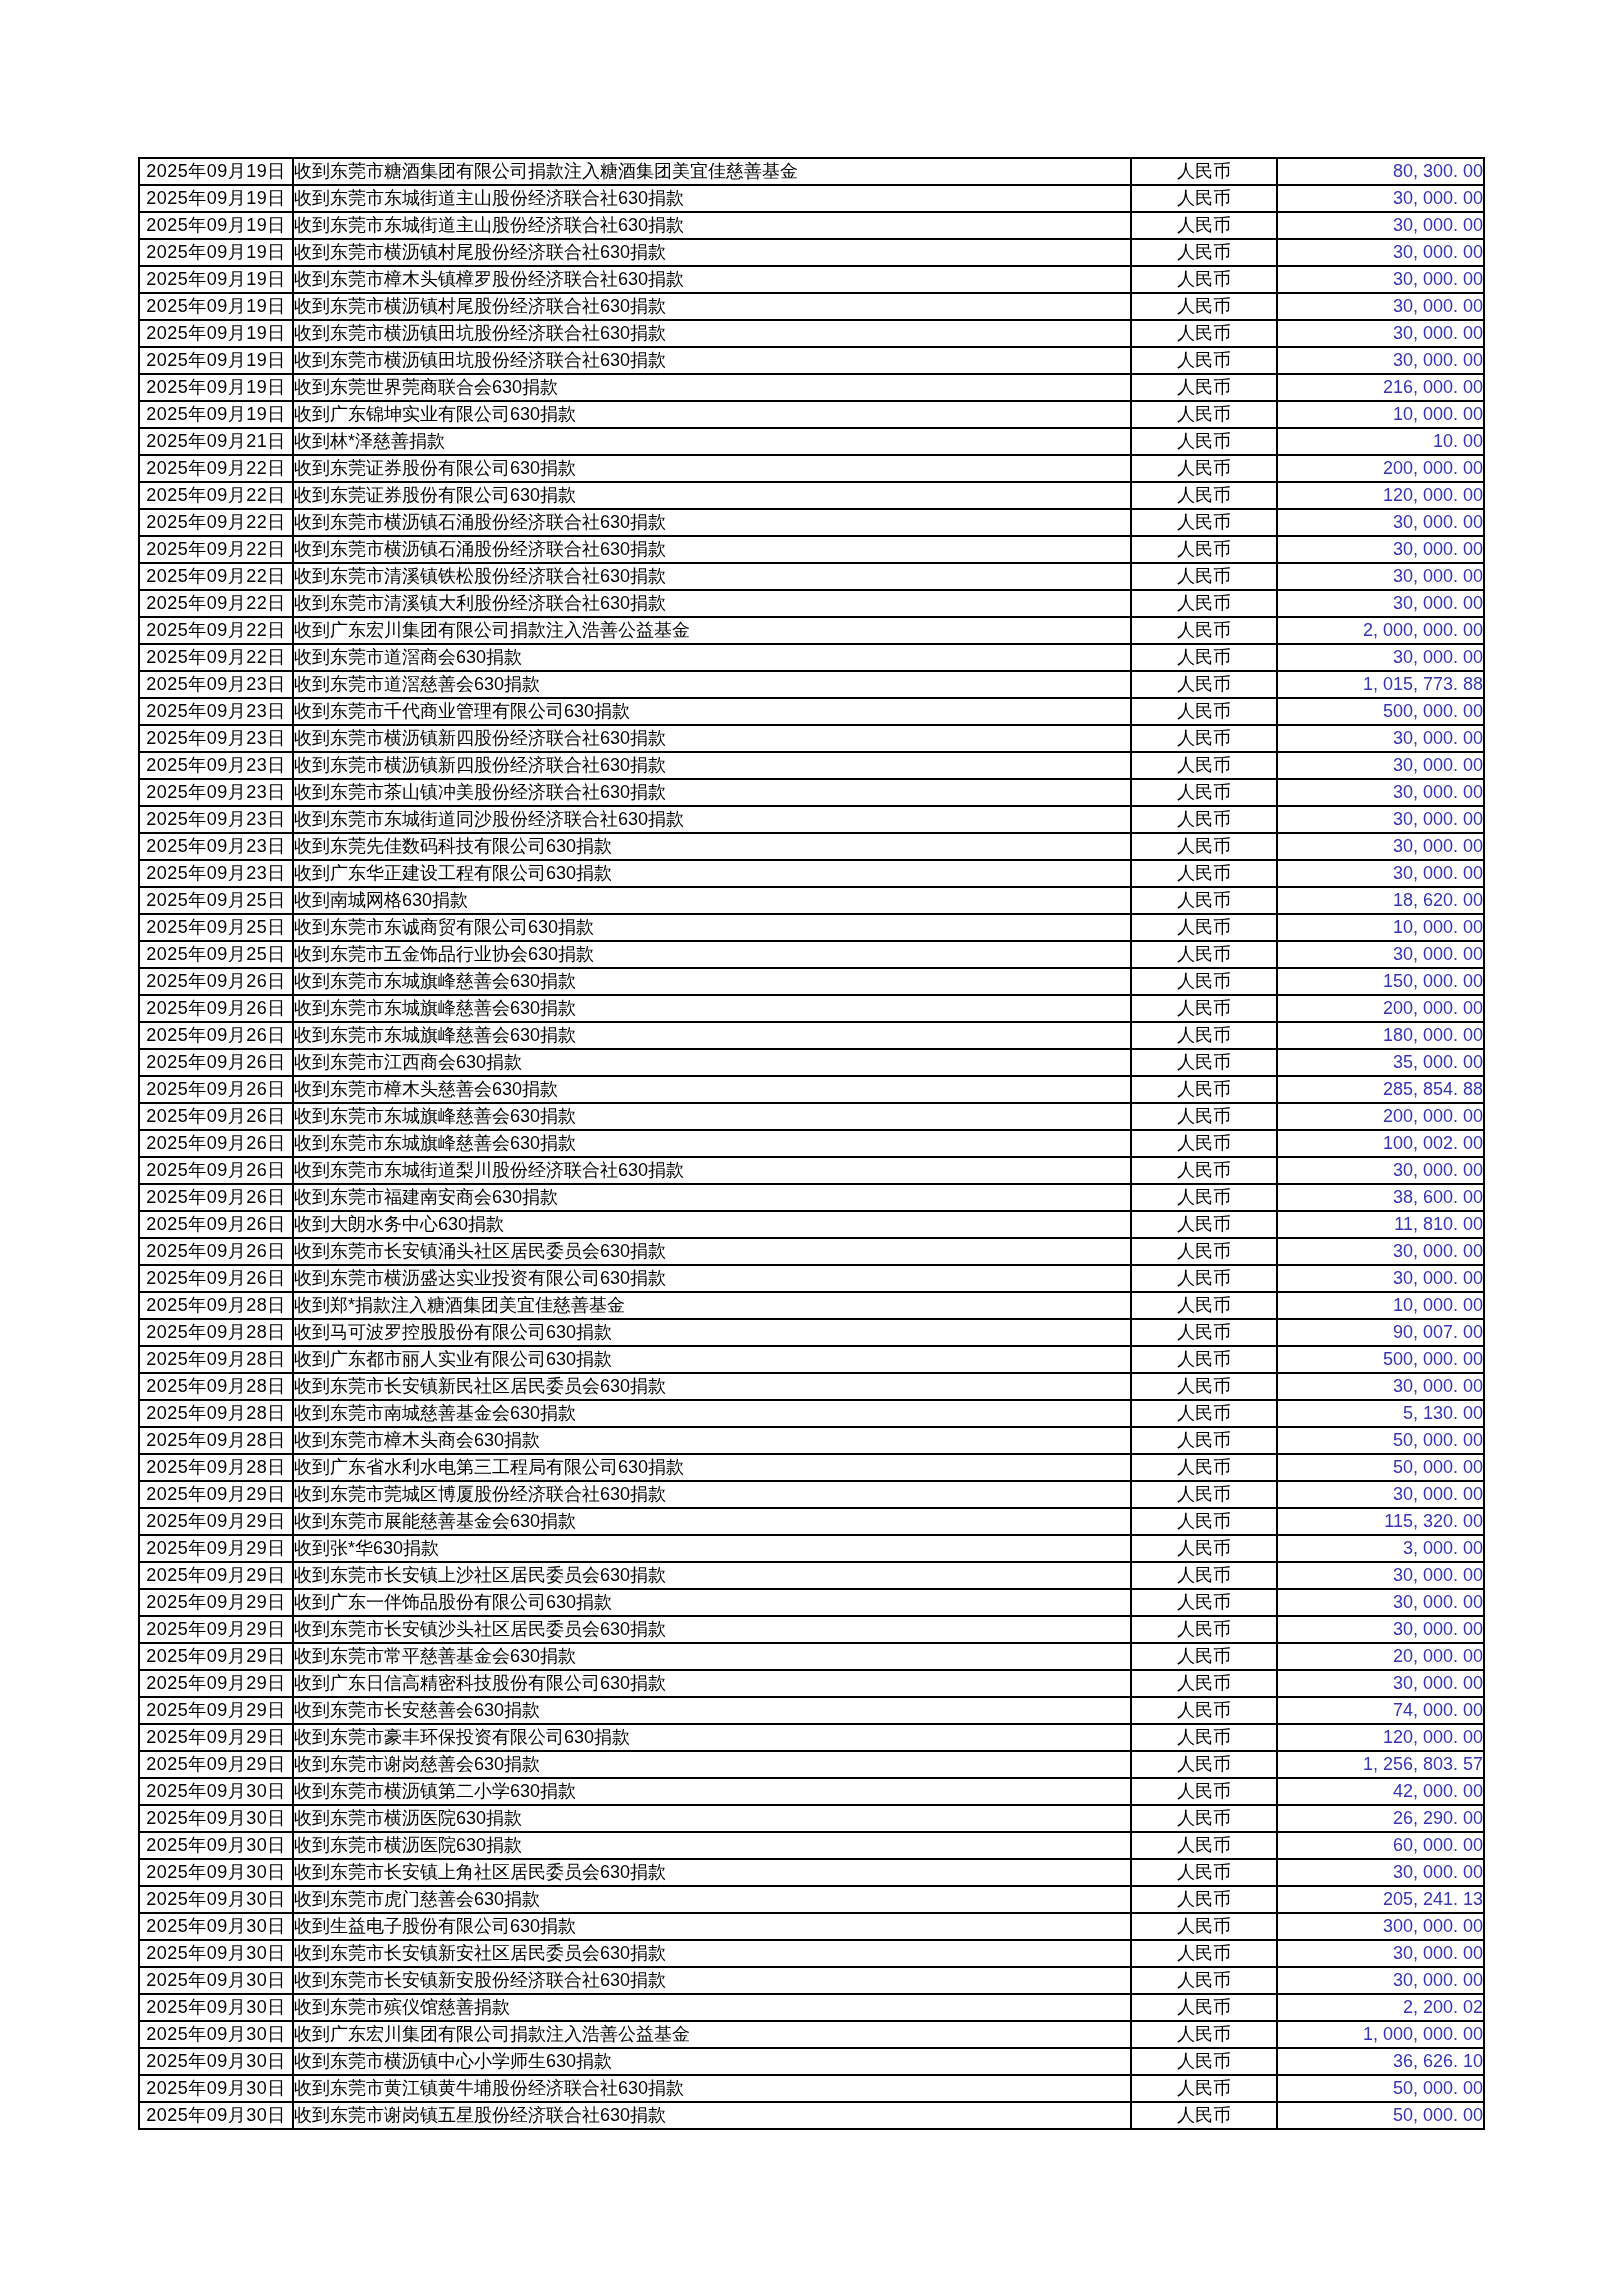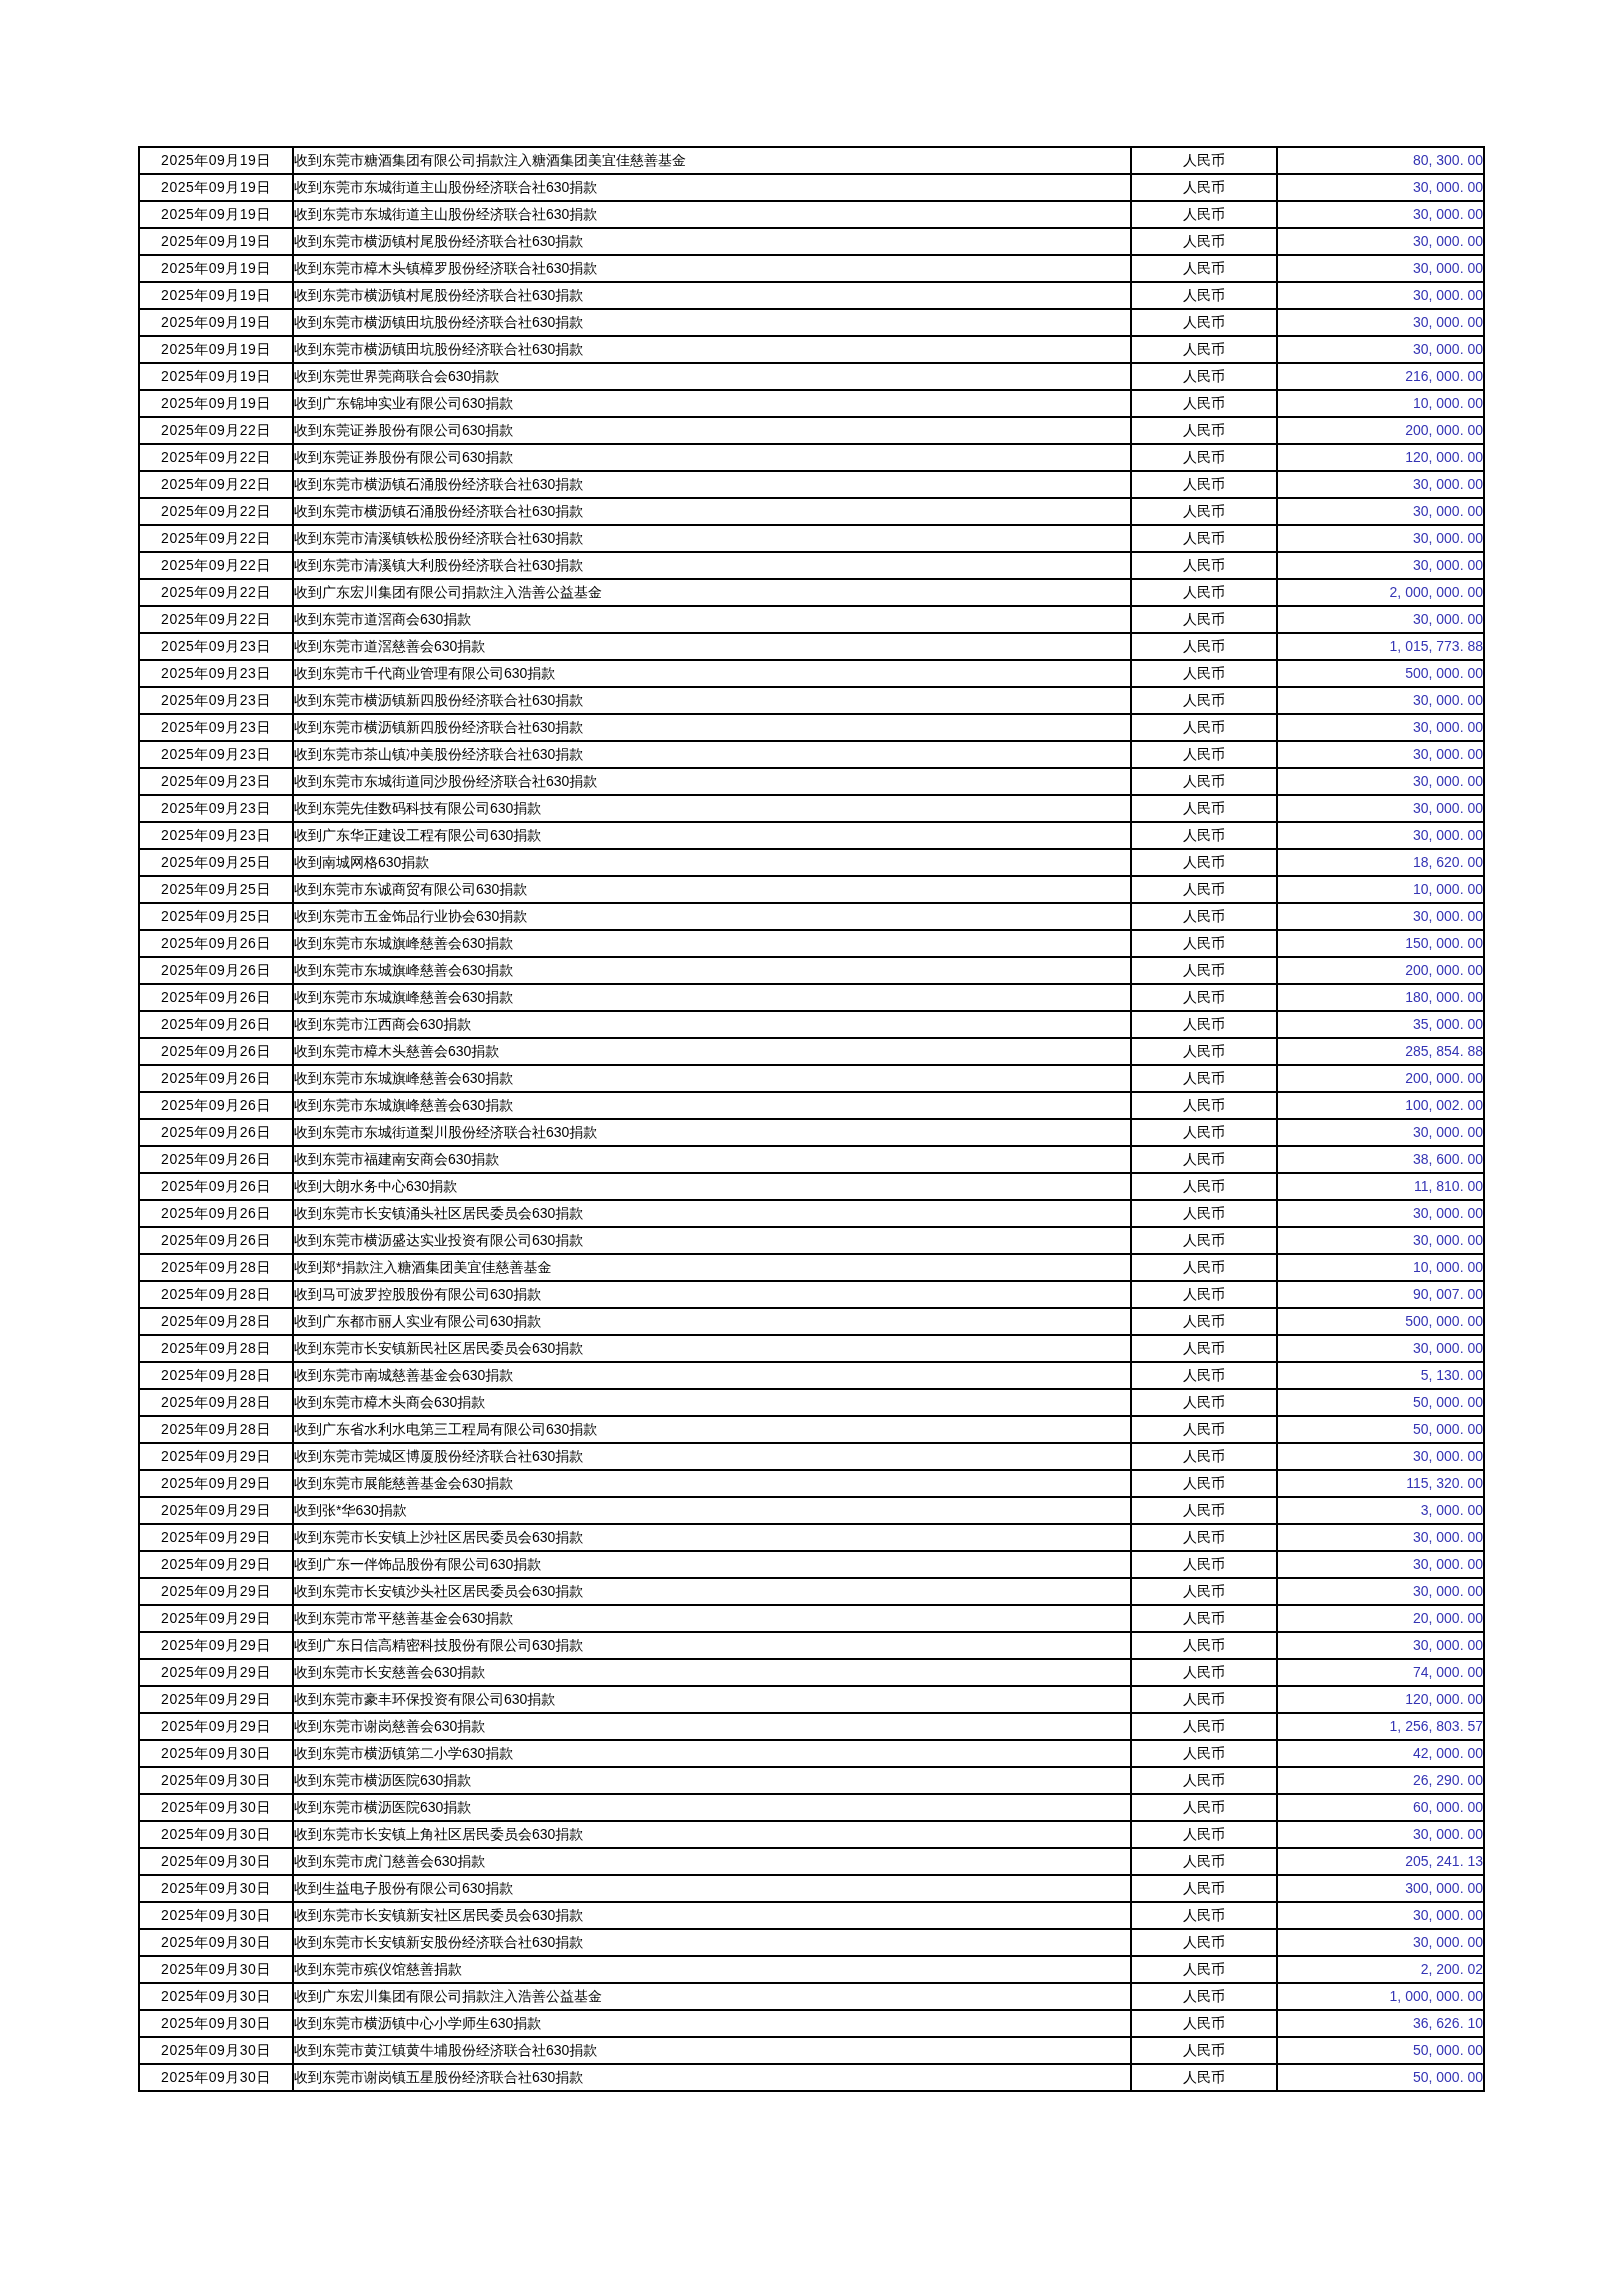--- a/index.html
+++ b/index.html
@@ -1,22 +1,22 @@
 <!DOCTYPE html>
 <html style="--amount-color: #3434b4;"><head>
 <meta charset="utf-8">
 <style>
   html,body{margin:0;padding:0;background:#ffffff;}
   .page{position:relative;width:1621px;height:2293px;background:#ffffff;overflow:hidden;}
   table.donations{
-    position:absolute;left:138px;top:146px;
+    position:absolute;left:138px;top:157px;
     border-collapse:collapse;table-layout:fixed;
     width:1345px;
     font-family:"Liberation Sans","DejaVu Sans",sans-serif;
-    font-size:14px;color:#000000;
+    font-size:18px;color:#000000;
     border:2.9px solid #000000;
   }
   table.donations td{
     border:2px solid #000000;
     height:25px;line-height:25px;
     padding:0;white-space:nowrap;overflow:hidden;
   }
   td.date-cell{text-align:center;letter-spacing:0.5px;}
   td.desc-cell{text-align:left;padding-left:2.9px;}
   td.cur-cell{text-align:center;}
@@ -88,20 +88,26 @@
       <td class="cur-cell">人民币</td>
       <td class="amt-cell">216, 000. 00</td>
     </tr>
         <tr>
       <td class="date-cell">2025年09月19日</td>
       <td class="desc-cell">收到广东锦坤实业有限公司630捐款</td>
       <td class="cur-cell">人民币</td>
       <td class="amt-cell">10, 000. 00</td>
     </tr>
         <tr>
+      <td class="date-cell">2025年09月21日</td>
+      <td class="desc-cell">收到林*泽慈善捐款</td>
+      <td class="cur-cell">人民币</td>
+      <td class="amt-cell">10. 00</td>
+    </tr>
+        <tr>
       <td class="date-cell">2025年09月22日</td>
       <td class="desc-cell">收到东莞证券股份有限公司630捐款</td>
       <td class="cur-cell">人民币</td>
       <td class="amt-cell">200, 000. 00</td>
     </tr>
         <tr>
       <td class="date-cell">2025年09月22日</td>
       <td class="desc-cell">收到东莞证券股份有限公司630捐款</td>
       <td class="cur-cell">人民币</td>
       <td class="amt-cell">120, 000. 00</td>

